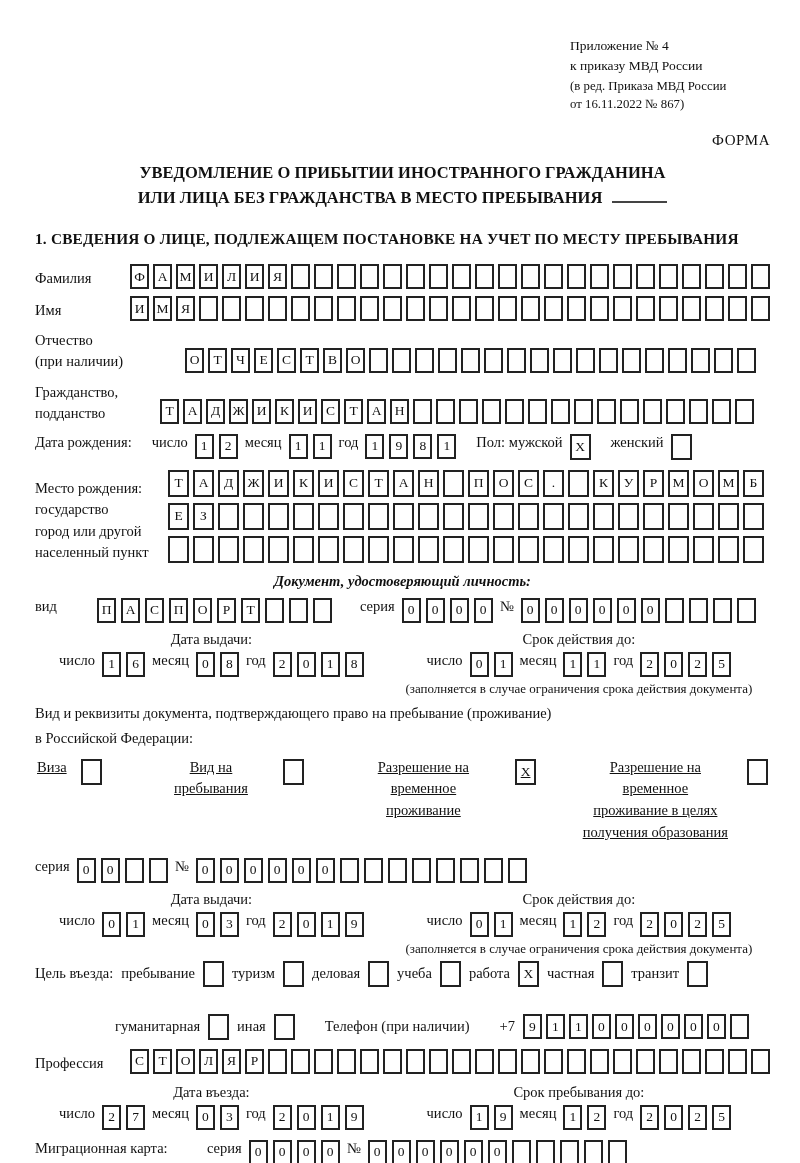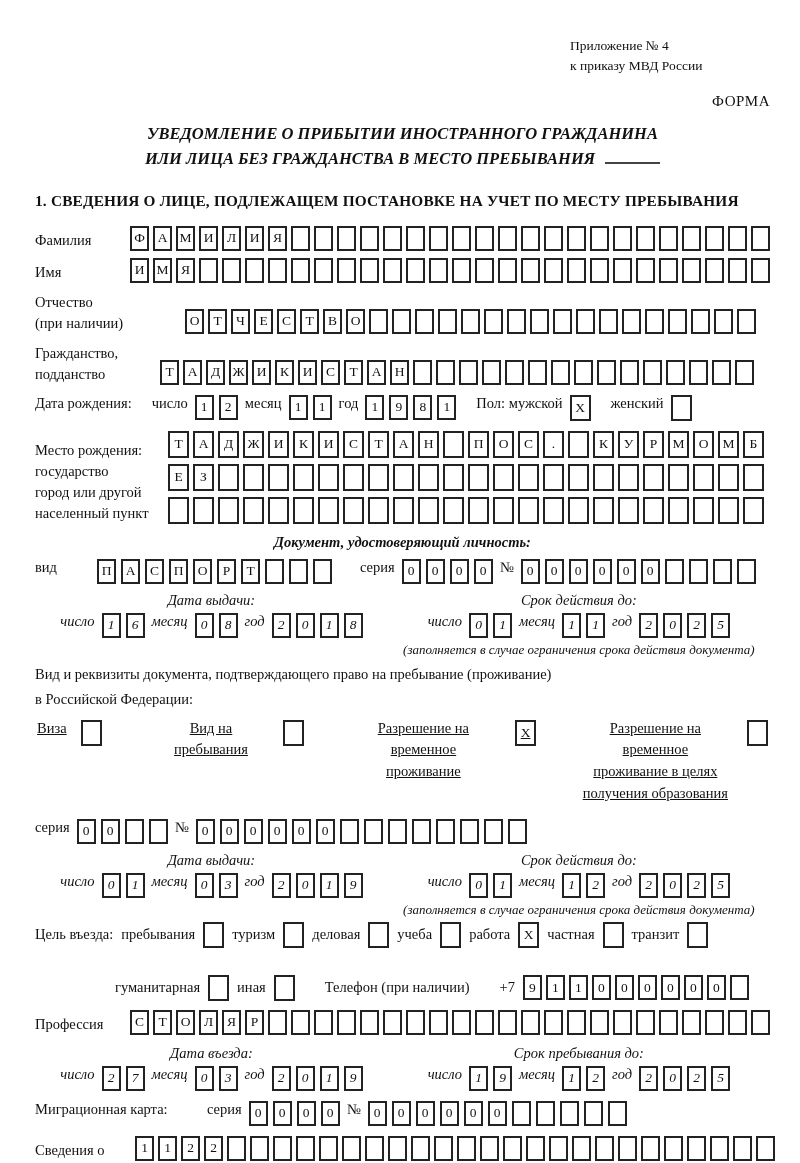--- a/index.html
+++ b/index.html
@@ -5,21 +5,21 @@
   html,body { margin:0; padding:0; background:#e8e8e8; }
   .page {
     width:800px; min-height:1163px; margin:0 auto; background:#ffffff;
     box-sizing:border-box; padding:36px 30px 20px 35px;
     font-family:"Liberation Serif", serif; color:#111;
   }
   
   .hdr-block { width:200px; margin-left:auto; font-size:13.5px; line-height:1.45; }
   .hdr-block .sub { font-size:12.8px; margin-top:3px; line-height:1.4; }
   .form-label { text-align:right; font-weight:normal; font-size:15px; margin:18px 0 12px; letter-spacing:.5px; }
-  .title { text-align:center; font-weight:bold; font-size:16.5px; line-height:1.5; margin-top:4px;font-style:italic; }
+  .title { text-align:center; font-weight:bold; font-size:16.5px; line-height:1.5; margin-top:4px; }
   .title-blank { display:inline-block; width:55px; border-bottom:2px solid #444; height:14px; margin-left:10px; }
   .section-heading { font-weight:bold; font-size:15.3px; margin:20px 0 16px; letter-spacing:.2px; }
   
   .row { display:flex; align-items:flex-end; margin-bottom:7px; }
   .lbl { font-size:14.5px; line-height:1.45; flex:0 0 auto; padding-top:4px; }
   .lbl.multiline { padding-top:2px; }
   .cells { display:flex; gap:4px; flex:0 0 auto; }
   .cell {
     flex:0 0 auto; width:19px; height:25px; box-sizing:border-box;
     border:2px solid #222; background:#fff; display:flex; align-items:center;
@@ -29,41 +29,45 @@
   .cells.wide .cell { width:21px; height:27px; }
   .cellstack { display:flex; flex-direction:column; gap:6px; }
   .w95  { width:95px; }  .w100 { width:100px; } .w125 { width:125px; }
   .w133 { width:133px; } .w150 { width:150px; }
   
   .inlinegrp { display:flex; align-items:flex-start; gap:7px; font-size:14.5px; flex-wrap:nowrap; }
   .inlinegrp .cells { gap:5px; }
   .chk { display:flex; }
   .chk .cell { width:21px; height:26px; }
   .doc-heading { text-align:center; font-weight:bold; font-size:14.5px; margin:10px 0 8px;font-style:italic; }
-  .two-col { display:flex; margin-bottom:4px;font-style:italic; }
+  .two-col { display:flex; margin-bottom:4px; }
   .col-l { width:48%; display:flex; flex-direction:column; align-items:center; }
   .col-r { width:52%; display:flex; flex-direction:column; align-items:center; }
   .col-header { font-size:14.5px; margin-bottom:4px; }
   .note { font-size:13px; text-align:center; margin-top:4px; }
   .intro { font-size:14.5px; margin:8px 0 6px; }
   .permit-row { display:flex; align-items:flex-start; gap:14px; margin:10px 2px 14px;text-decoration:underline; }
   .permit-label { font-size:14.5px; text-align:center; line-height:1.5; }
   .permit-row .chk { margin-top:2px; }
   .purpose-row { display:flex; align-items:center; gap:8px; font-size:14.5px; margin-bottom:9px; flex-wrap:nowrap; }
   .indent80 { padding-left:80px;margin-top:27px; }
   .gap6 { width:6px; } .gap14 { width:14px; } .gap24 { width:24px; }
 </style>
 </head>
 <body>
 
 <div class="page">
 
   <div class="hdr-block">
     <div>Приложение № 4</div>
     <div>к приказу МВД России</div>
+    <div class="sub">
+      <div>(в ред. Приказа МВД России</div>
+      <div>от 16.11.2022 № 867)</div>
+    </div>
   </div>
 
   <div class="form-label">ФОРМА</div>
 
   <div class="title">
     <div>УВЕДОМЛЕНИЕ О ПРИБЫТИИ ИНОСТРАННОГО ГРАЖДАНИНА</div>
     <div>
       <span>ИЛИ ЛИЦА БЕЗ ГРАЖДАНСТВА В МЕСТО ПРЕБЫВАНИЯ</span><span class="title-blank"></span>
     </div>
   </div>
@@ -517,21 +521,21 @@
             <span class="cell">2</span>
             <span class="cell">5</span>
           </span>
       </div>
       <div class="note">(заполняется в случае ограничения срока действия документа)</div>
     </div>
   </div>
 
   <div class="purpose-row">
     <span>Цель въезда:</span>
-    <span>пребывания</span>
+    <span>пребывание</span>
     <span class="cells chk">
         <span class="cell"></span>
       </span>
     <span>туризм</span>
     <span class="cells chk">
         <span class="cell"></span>
       </span>
     <span>деловая</span>
     <span class="cells chk">
         <span class="cell"></span>

